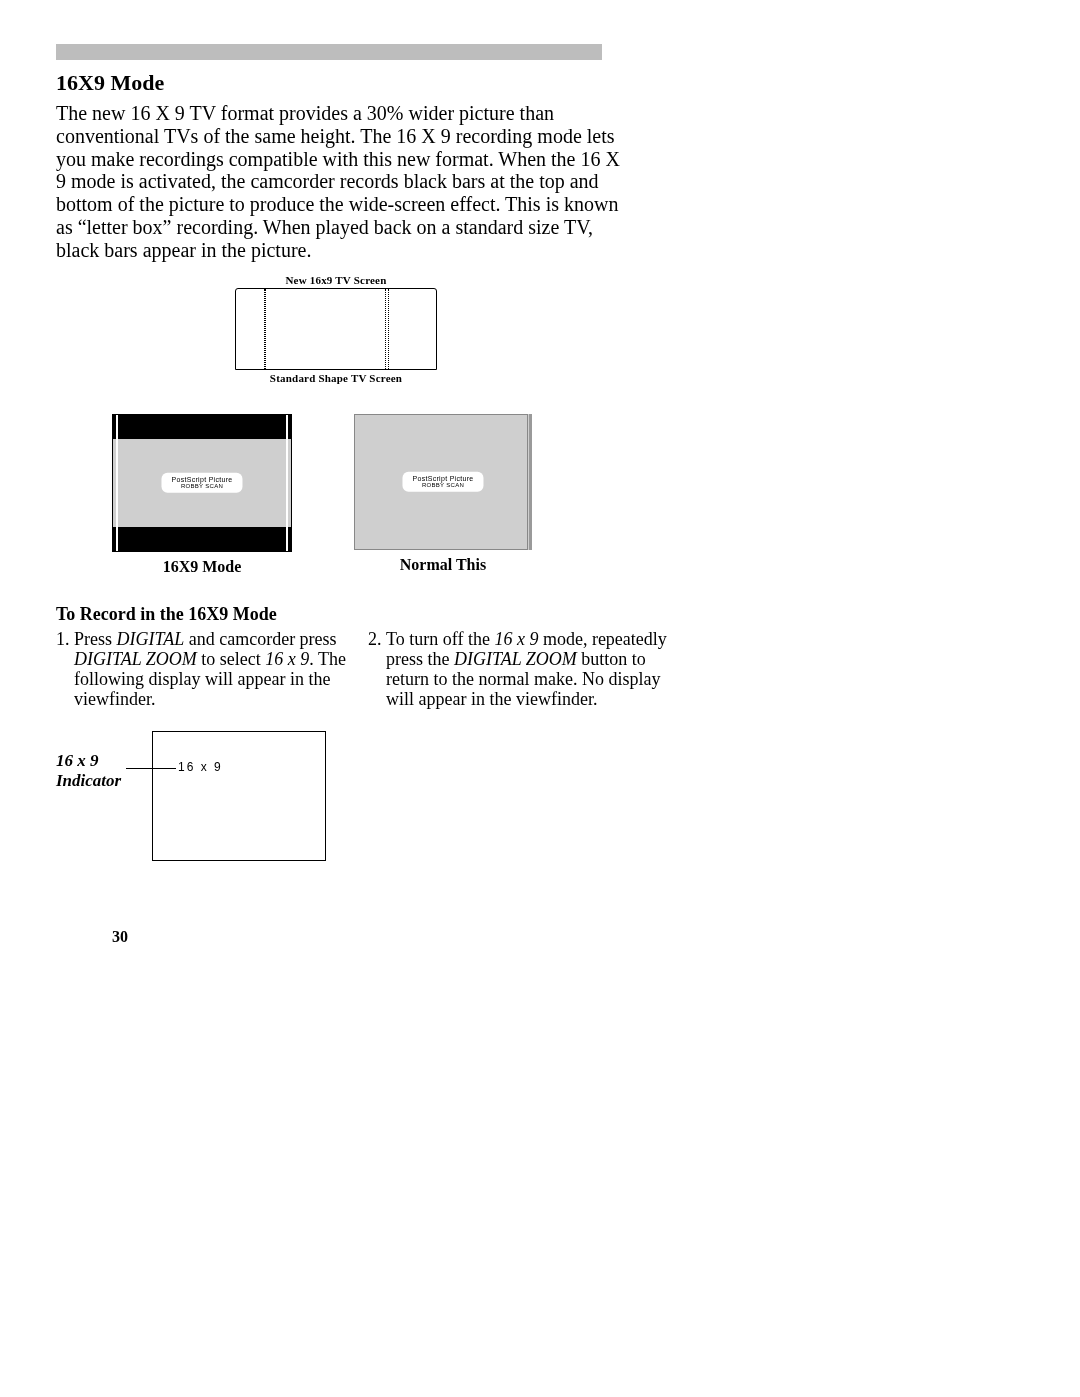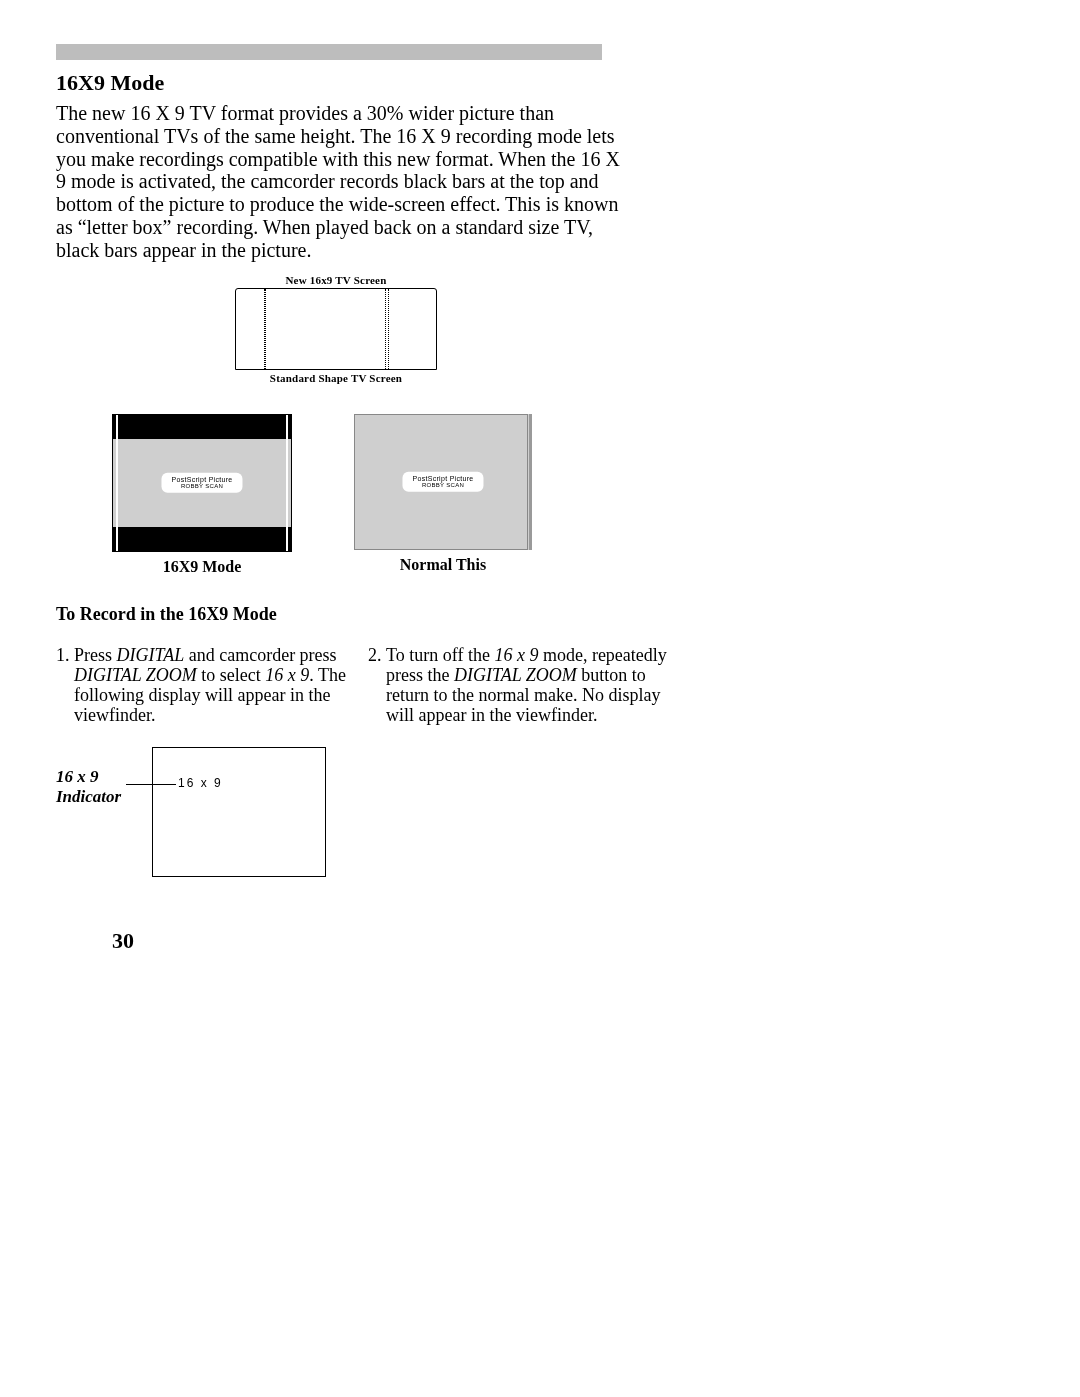--- a/index.html
+++ b/index.html
@@ -146,21 +146,21 @@
   .ps-pill .l2 { font-family: Arial, sans-serif; font-size: 6px; letter-spacing: 0.3px; }
   .mode-caption {
     font-weight: bold;
     font-size: 16px;
     margin-top: 6px;
   }
   
   .subheading {
     font-weight: bold;
     font-size: 18px;
-    margin: 28px 0 20px 0;
+    margin: 28px 0 4px 0;
   }
   
   .steps {
     display: flex;
     gap: 12px;
   }
   .step-col {
     width: 300px;
     font-size: 18px;
     line-height: 1.12;
@@ -213,21 +213,21 @@
     width: 50px;
     height: 0;
     border-top: 1px solid #000;
   }
   
   .page-number {
     position: absolute;
     left: 56px;
     top: 860px;
     font-weight: bold;
-    font-size: 22px;
+    font-size: 16px;
   }
 </style>
 </head>
 <body>
 
 <div class="page">
   <div class="gray-top-bar"></div>
 
   <div class="content">
     <div class="heading1">16X9 Mode</div>

